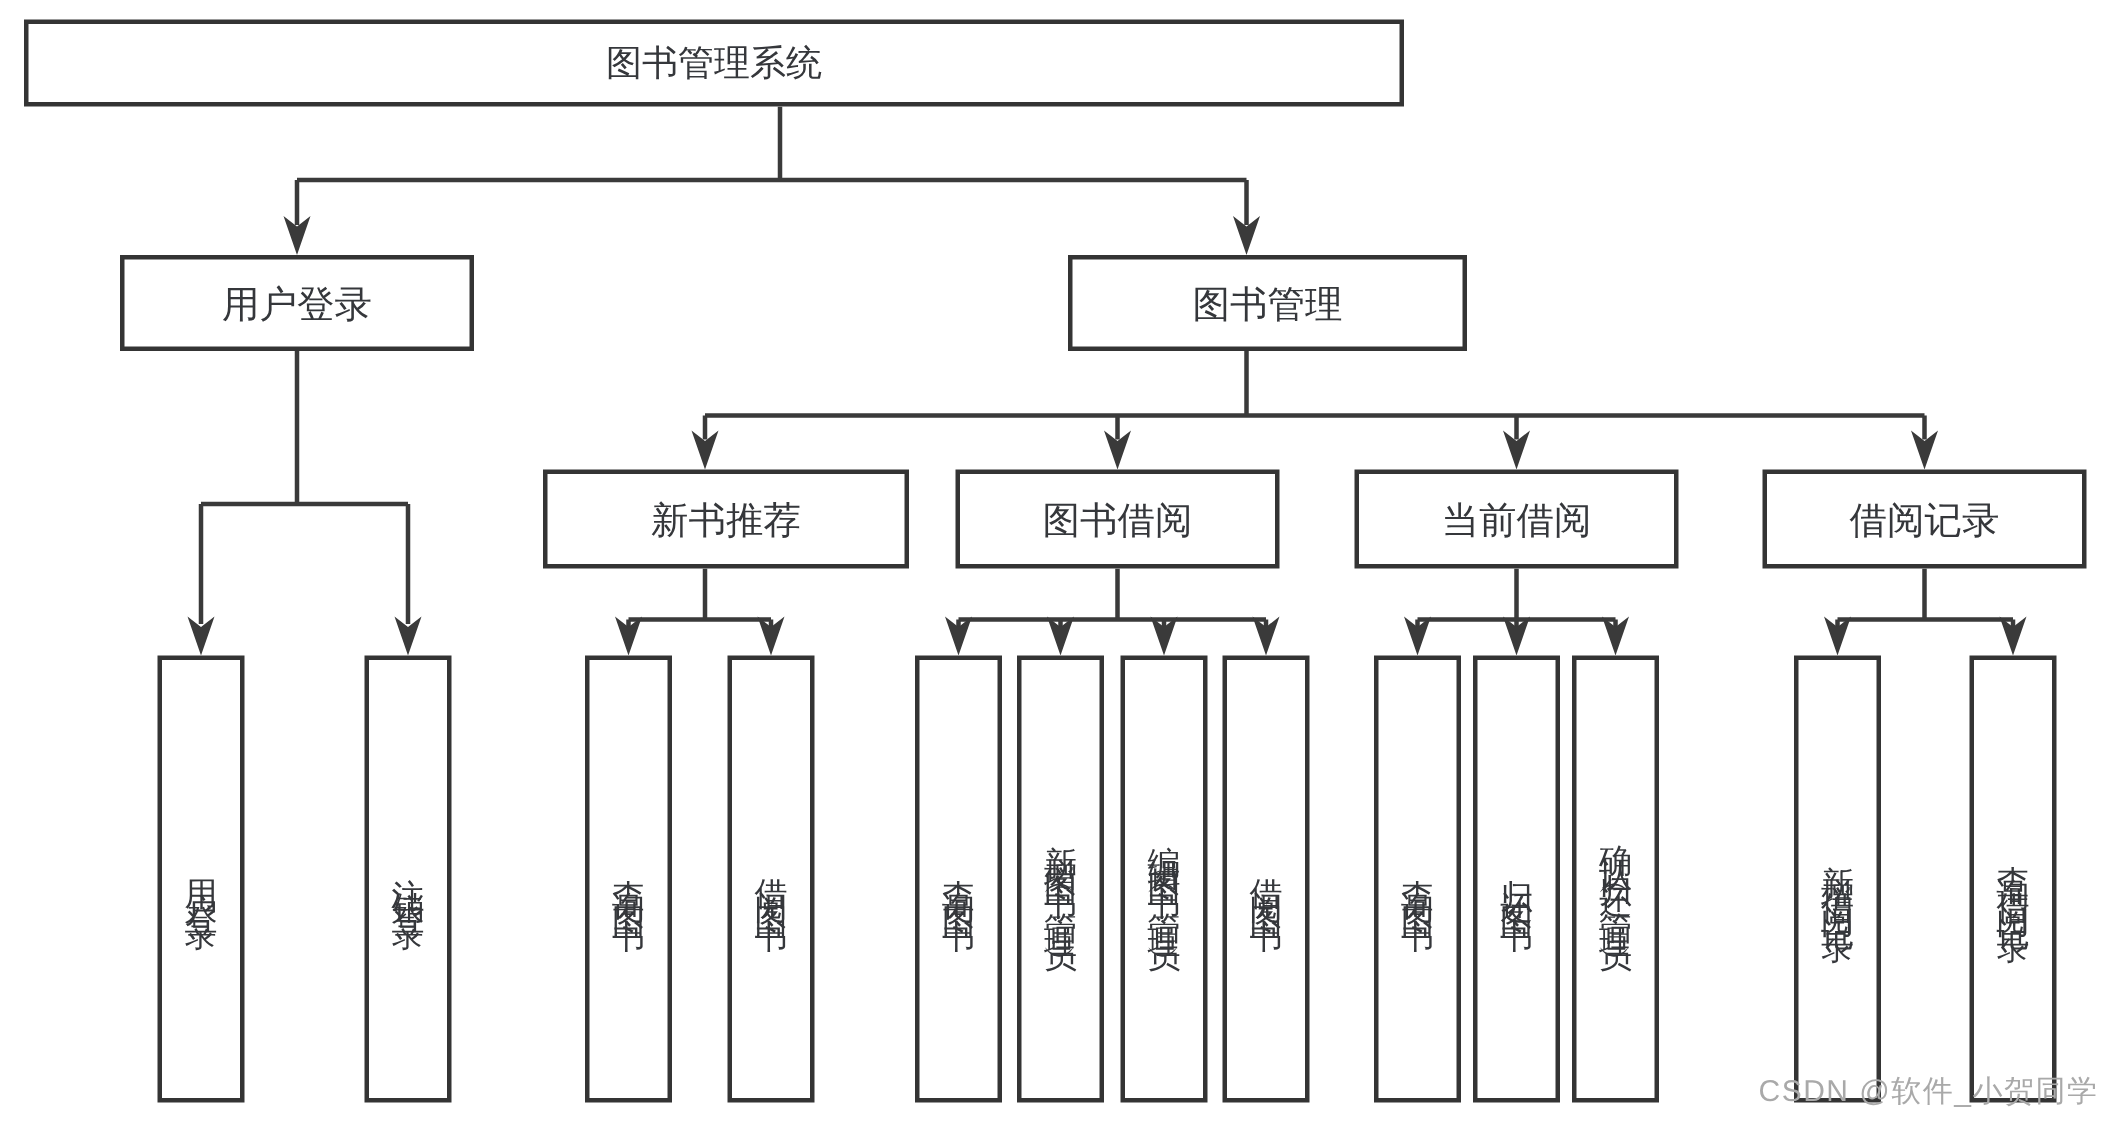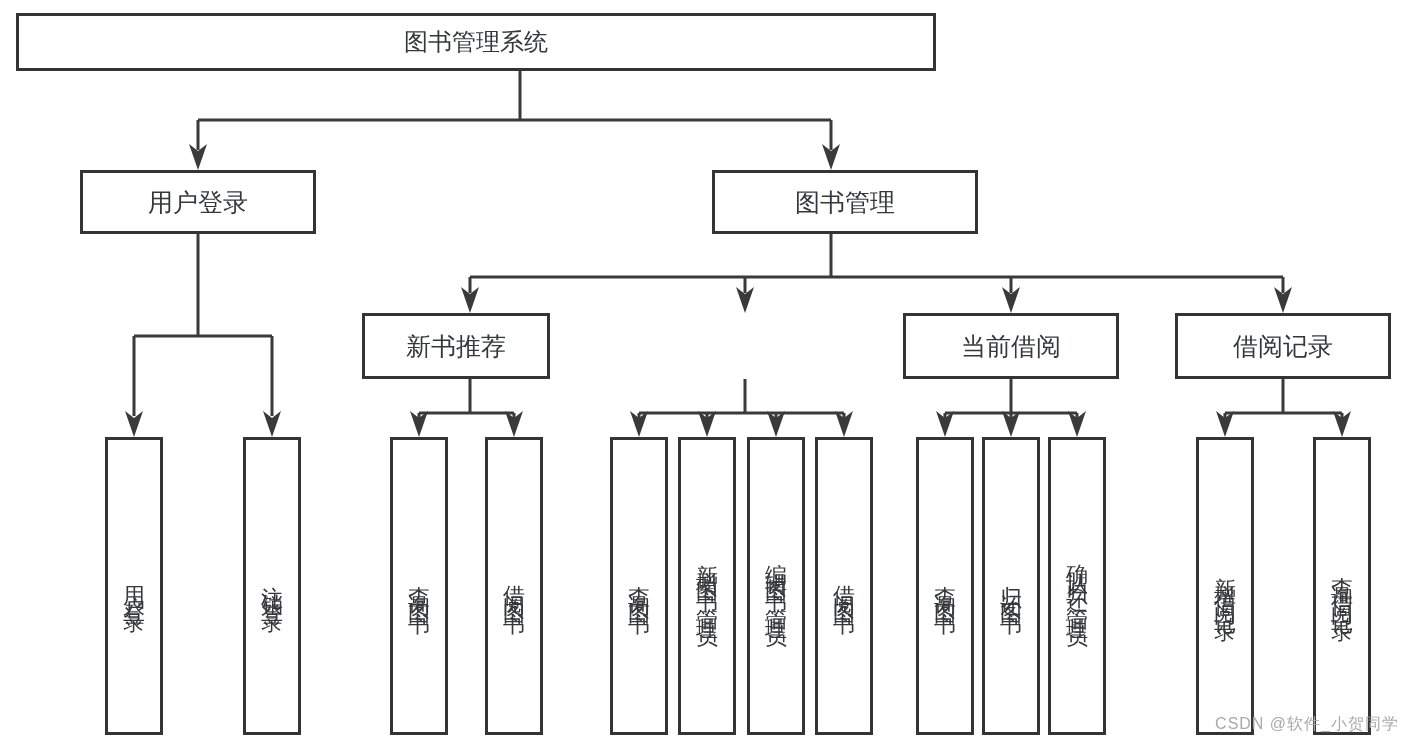--- a/index.html
+++ b/index.html
@@ -28,34 +28,34 @@
     text-orientation:mixed;
     letter-spacing:9px;
     font-size:22px;
     line-height:1;
     white-space:nowrap;
   }
   
   #n-user-login{left:80px;top:170px;width:236px;height:64px;}
   #n-book-mgmt{left:712px;top:170px;width:266px;height:64px;}
   
-  #n-new-books{left:362px;top:313px;width:188px;height:66px;}
+  #n-new-books{left:362px;top:313px;width:244px;height:66px;}
   #n-borrow{left:637px;top:313px;width:216px;height:66px;}
   #n-current{left:903px;top:313px;width:216px;height:66px;text-align:right;}
   #n-records{left:1175px;top:313px;width:216px;height:66px;}
   
   #lf-u0{left:105px;} #lf-u1{left:243px;}
   #lf-n0{left:390px;} #lf-n1{left:485px;}
   #lf-b0{left:610px;} #lf-b1{left:678px;} #lf-b2{left:747px;} #lf-b3{left:815px;}
   #lf-c0{left:916px;} #lf-c1{left:982px;} #lf-c2{left:1048px;}
   #lf-r0{left:1196px;} #lf-r1{left:1313px;}
   .watermark{
     position:absolute;
     right:6px;top:714px;
-    font-size:16px;
+    font-size:20px;
     color:#a9a9a9;
     z-index:3;
     letter-spacing:1px;
   }
 </style>
 </head>
 <body>
 
 <div class="canvas">
 
@@ -106,20 +106,23 @@
   <div class="node node-l2" id="n-user-login">
     <span>用户登录</span>
   </div>
   <div class="node node-l2" id="n-book-mgmt">
     <span>图书管理</span>
   </div>
 
   <div class="node node-l3" id="n-new-books">
     <span>新书推荐</span>
   </div>
+  <div class="node node-l3" id="n-borrow">
+    <span>图书借阅</span>
+  </div>
   <div class="node node-l3" id="n-current">
     <span>当前借阅</span>
   </div>
   <div class="node node-l3" id="n-records">
     <span>借阅记录</span>
   </div>
 
   <div class="node leaf" id="lf-u0">
     <span>用户登录</span>
   </div>

